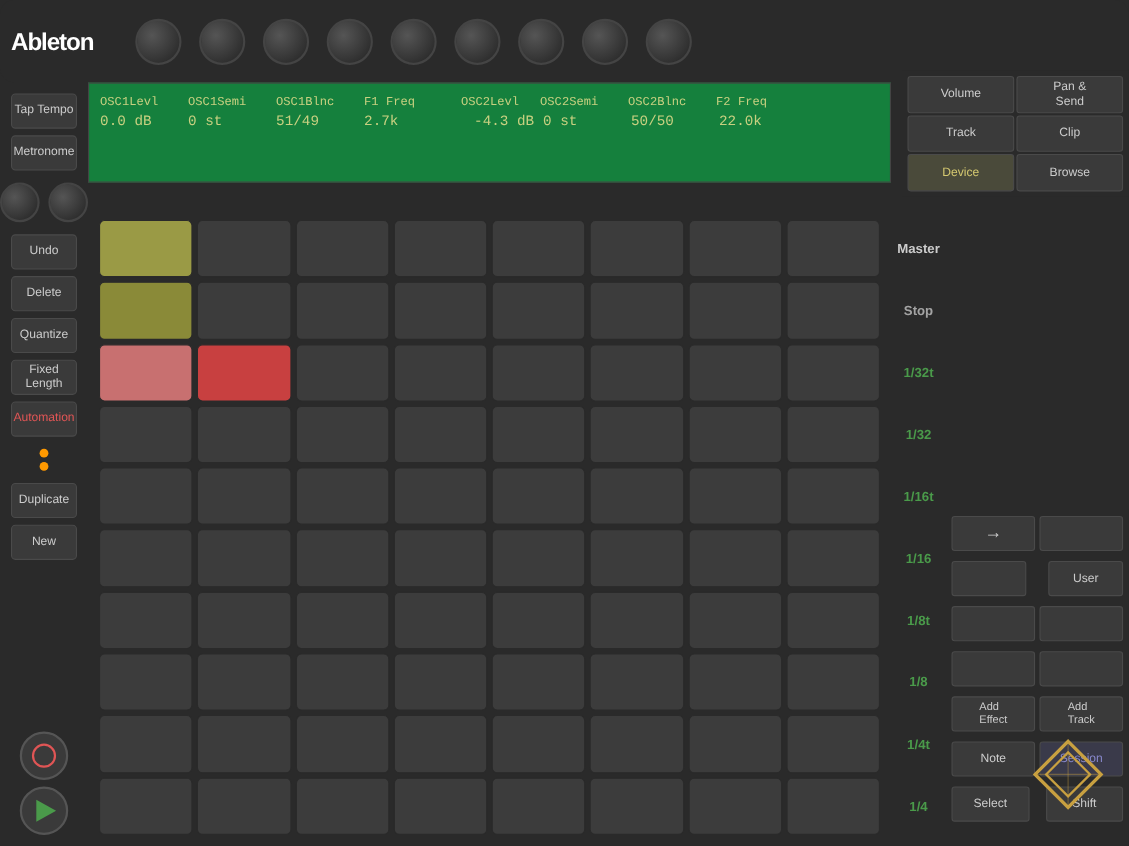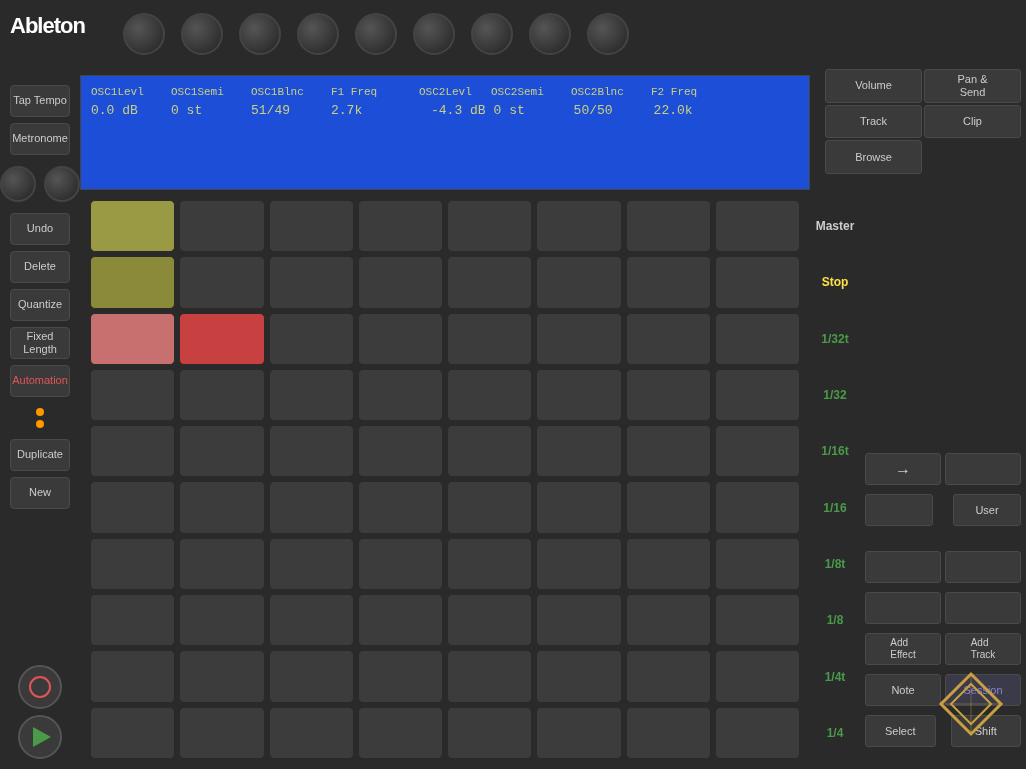--- a/index.html
+++ b/index.html
@@ -12,20 +12,21 @@
       position: relative;
     }
 
     
     #top-bar {
       position: absolute;
       top: 0; left: 0; right: 0;
       height: 75px;
       background: #2a2a2a;
       display: flex;
+      align-items: center;
       padding: 13px 10px;
       border-radius: 13px;
     }
     #ableton-logo {
       font-size: 22px;
       font-weight: bold;
       color: #fff;
       margin-right: 30px;
       letter-spacing: -1px;
     }
@@ -132,22 +133,22 @@
       border-radius: 50%;
       background: #f90;
     }
 
     
     #display-area {
       position: absolute;
       top: 75px;
       left: 80px;
       width: 730px;
-      height: 115px;
-      background: #1d4ed8;
+      height: 91px;
+      background: #15803d;
       border: 1px solid #444;
       padding: 8px 10px;
       font-family: 'Courier New', monospace;
       color: #c8d080;
       font-size: 13px;
     }
     .display-row {
       display: flex;
       gap: 0;
       margin-bottom: 4px;
@@ -356,20 +357,21 @@
     <div class="display-col"><span class="display-value">50/50</span></div>
     <div class="display-col"><span class="display-value">22.0k</span></div>
   </div>
 </div>
 
 <div id="right-panel-top">
   <div class="rp-btn">Volume</div>
   <div class="rp-btn">Pan &amp;<br>Send</div>
   <div class="rp-btn">Track</div>
   <div class="rp-btn">Clip</div>
+  <div class="rp-btn active">Device</div>
   <div class="rp-btn">Browse</div>
 </div>
 
 <div id="pad-area">
 
   <div class="pad-row">
     <div class="pad olive-light"></div>
     <div class="pad"></div>
     <div class="pad"></div>
     <div class="pad"></div>
@@ -468,39 +470,39 @@
       <div class="pad"></div>
       <div class="pad"></div>
       <div class="pad"></div>
       <div class="pad"></div>
       <div class="pad"></div>
   </div>
 </div>
 
 <div id="timing-col">
   <div class="timing-label" style="color:#ccc;">Master</div>
-  <div class="timing-label" style="color:#fde047;">Stop</div>
+  <div class="timing-label" style="color:#a3a3a3;">Stop</div>
   <div class="timing-label">1/32t</div>
   <div class="timing-label">1/32</div>
   <div class="timing-label">1/16t</div>
   <div class="timing-label">1/16</div>
   <div class="timing-label">1/8t</div>
   <div class="timing-label">1/8</div>
   <div class="timing-label">1/4t</div>
   <div class="timing-label">1/4</div>
 </div>
 
 <div id="right-panel-bottom">
   <div style="flex:1"></div>
 
   <div style="display:flex; gap:4px; margin-bottom:4px;">
     <div class="rp-wide-btn" style="font-size:16px;">→</div>
     <div class="rp-wide-btn"></div>
   </div>
-  <div style="display:flex; gap:20px; margin-bottom:20px;">
+  <div style="display:flex; gap:20px; margin-bottom:4px;">
     <div class="rp-wide-btn"></div>
     <div class="rp-wide-btn">User</div>
   </div>
   <div style="display:flex; gap:4px; margin-bottom:4px;">
     <div class="rp-wide-btn"></div>
     <div class="rp-wide-btn"></div>
   </div>
   <div style="display:flex; gap:4px; margin-bottom:4px;">
     <div class="rp-wide-btn"></div>
     <div class="rp-wide-btn"></div>

